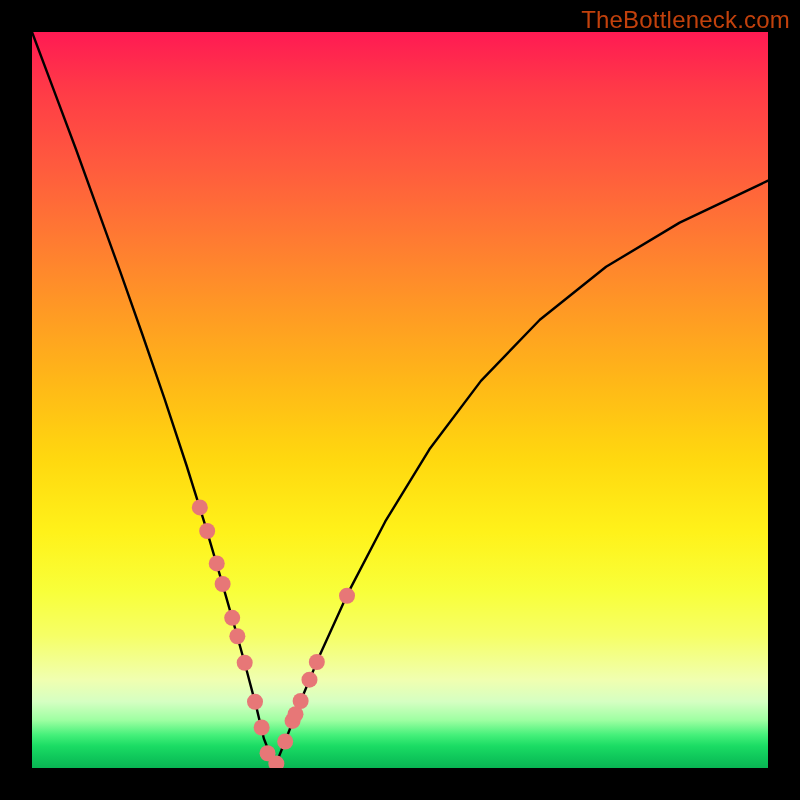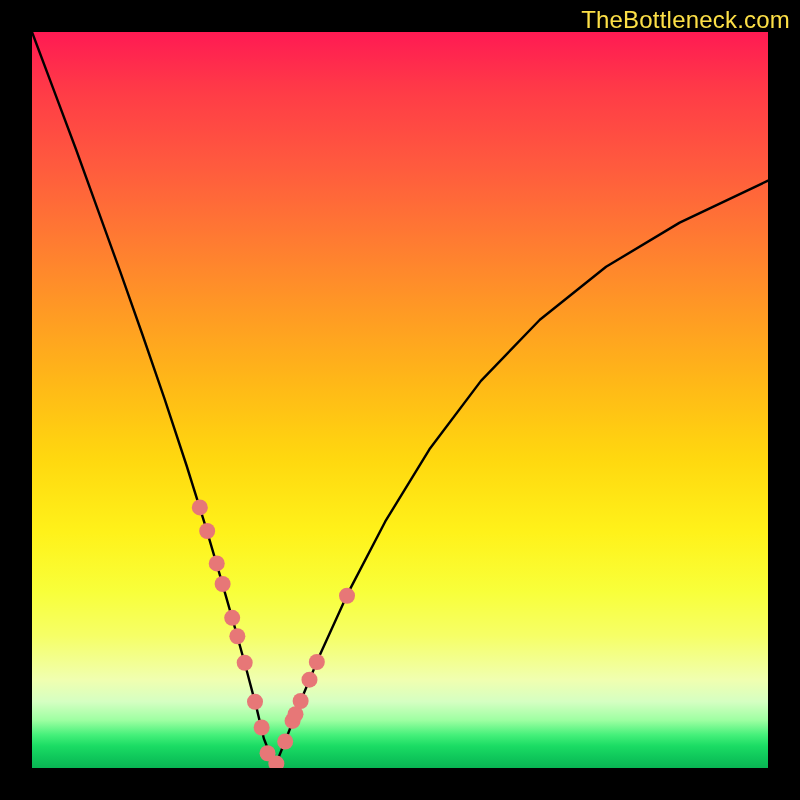--- a/index.html
+++ b/index.html
@@ -58,21 +58,21 @@
     position: absolute;
     left: 0;
     top: 0;
     width: 100%;
     height: 100%;
   }
   .watermark {
     position: absolute;
     top: 6px;
     right: 10px;
-    color: #fde047;
+    color: #c2410c;
     font-size: 24px;
     font-weight: 400;
     letter-spacing: 0.2px;
     user-select: none;
   }
 </style>
 </head>
 <body>
 
 <div class="frame">

